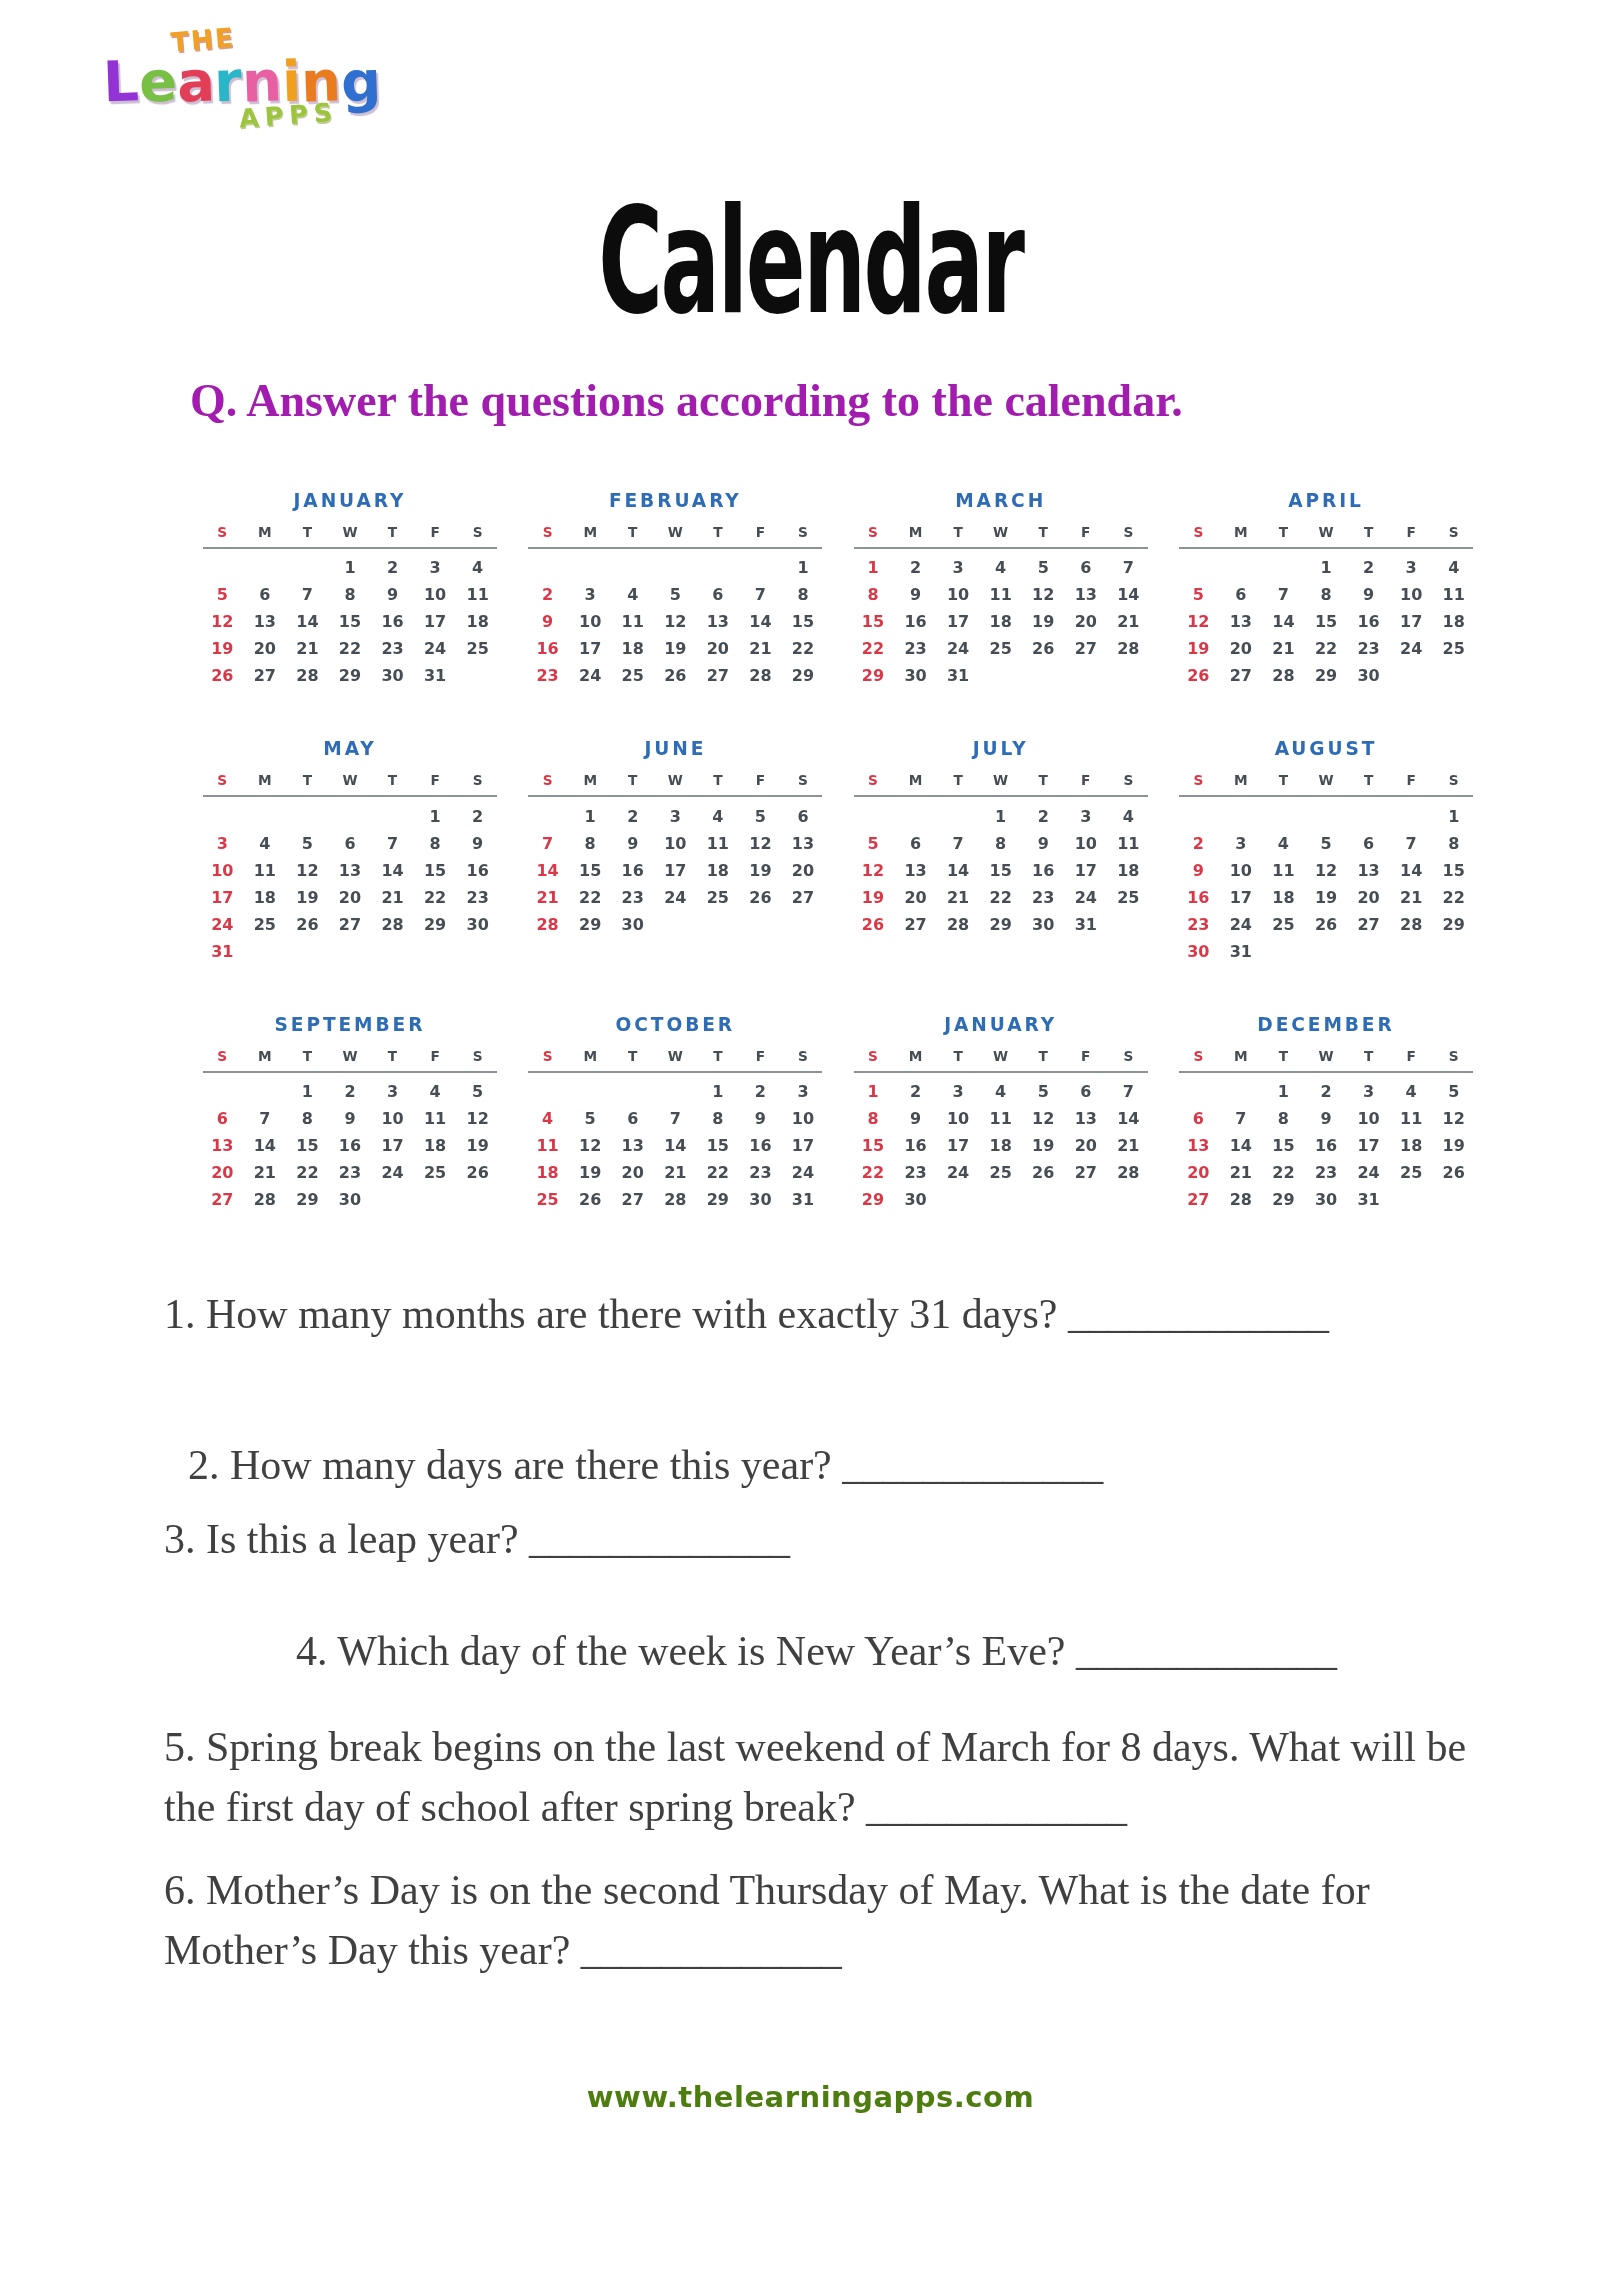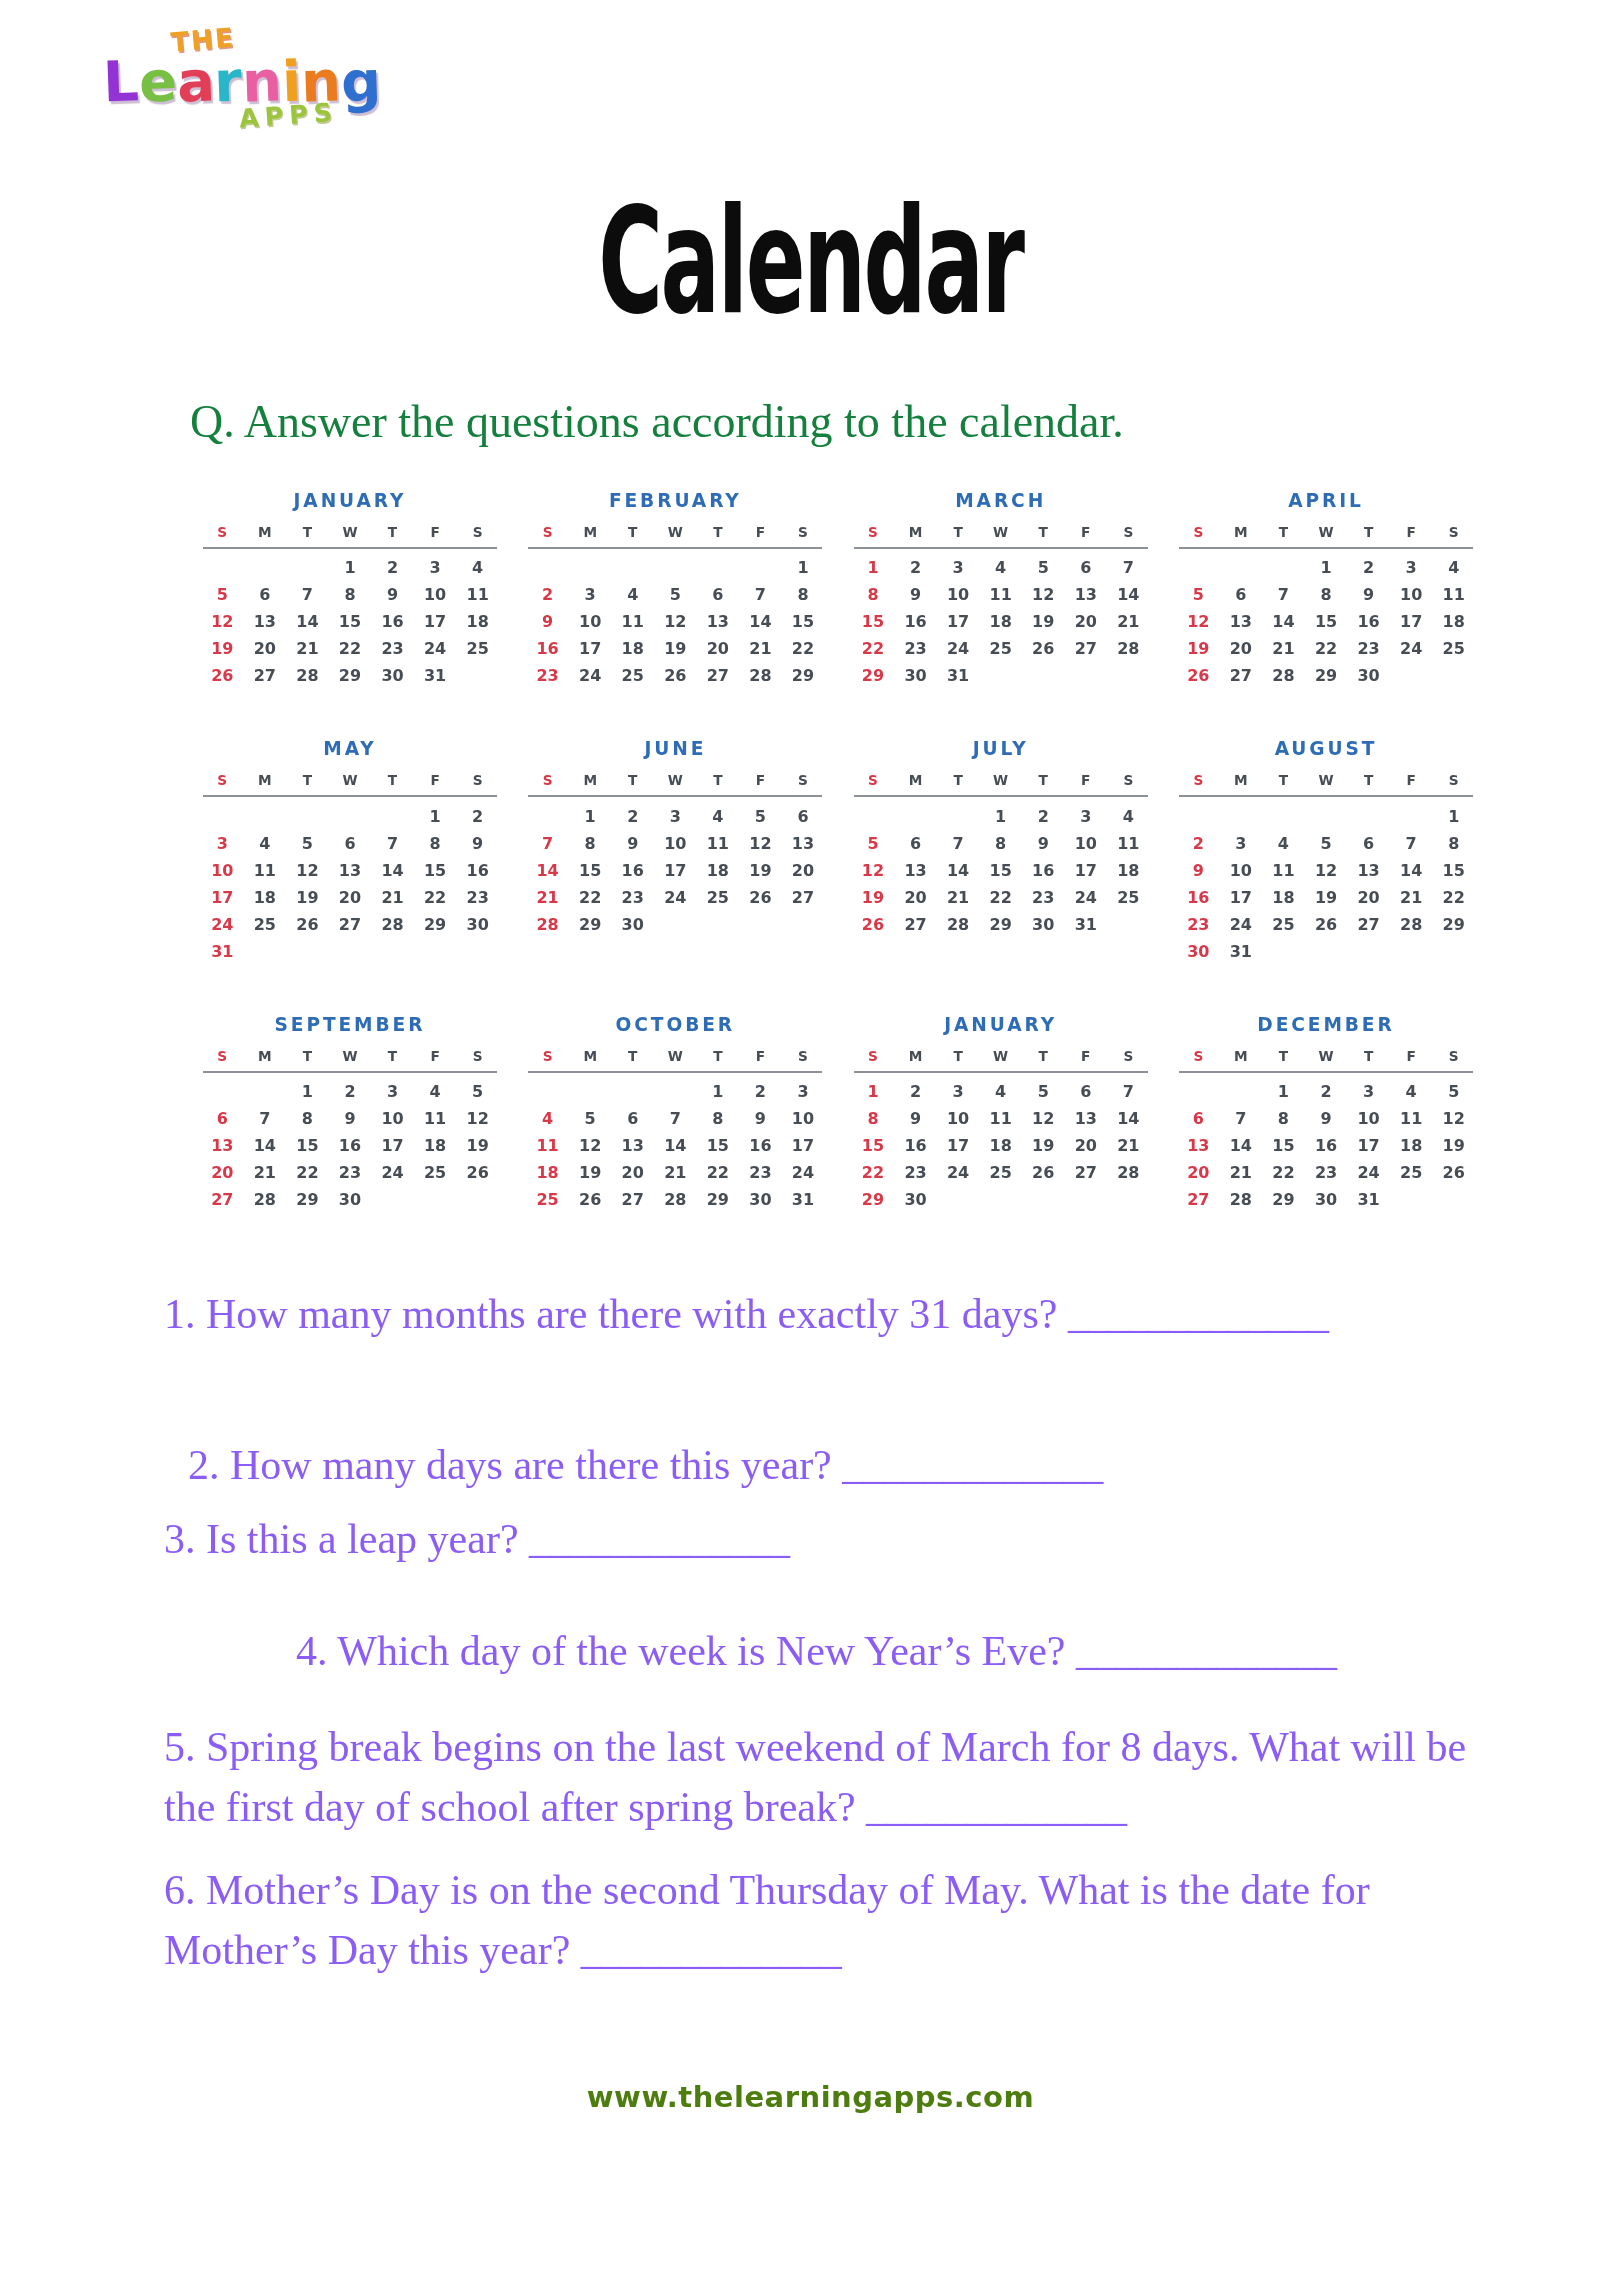--- a/index.html
+++ b/index.html
@@ -16,39 +16,39 @@
         text-shadow:2px 2.9px 1px rgba(90,40,110,.30);}
   .logo-learning span{display:inline-block;transform:rotate(-2deg);}
   .logo-apps{display:block;margin:-7.8px 0 0 93px;font-size:25.5px;letter-spacing:5.9px;
         color:var(--logo-apps,#9bc53d);text-shadow:1px 2px 0 rgba(120,140,20,.45);
         transform:rotate(-4deg);}
 
   
   .main-title{position:absolute;top:188px;left:0;width:100%;margin:0;text-align:center;
         font-family:"DejaVu Sans",sans-serif;font-weight:900;font-size:147px;line-height:1;
         letter-spacing:-3.9px;color:#0c0c0c;transform:scaleX(.60);transform-origin:center;}
-  .q-heading{position:absolute;top:395px;left:190px;font-size:46px;font-weight:normal;color:#15803d;}
+  .q-heading{position:absolute;top:374px;left:190px;font-size:46px;font-weight:bold;color:#a21caf;}
 
   
   .months{position:absolute;left:201px;top:490px;width:1274px;display:grid;
         grid-template-columns:repeat(4,1fr);column-gap:27.4px;row-gap:49px;
         font-family:"DejaVu Sans",sans-serif;}
   .month-title{text-align:center;color:var(--month-blue,#2e6db6);font-weight:bold;
         font-size:18.6px;letter-spacing:2.9px;margin-bottom:7.8px;}
   .mgrid{display:grid;grid-template-columns:repeat(7,1fr);}
   .wd{font-size:13.7px;font-weight:bold;color:var(--day-dark,#474d54);text-align:center;
         padding:4.9px 0 6.9px;}
   .wd.sun{color:var(--sun-red,#e8415a);}
   .rule{grid-column:1/8;border-top:2.5px solid var(--rule-gray,#8d9298);margin:0 2px 5.9px;}
   .day{font-size:16px;font-weight:bold;color:var(--day-dark,#474d54);text-align:center;
         height:27px;line-height:27px;}
   .day.sun{color:var(--sun-red,#d93848);}
 
   
-  .q{position:absolute;left:164px;width:1304px;font-size:42px;line-height:60px;color:#8b5cf6;}
+  .q{position:absolute;left:164px;width:1304px;font-size:42px;line-height:60px;color:#404040;}
   .q .blank{letter-spacing:-1px;white-space:nowrap;}
   .q1{top:1284px;} .q2{top:1435px;margin-left:24px;} .q3{top:1509px;}
   .q4{top:1621px;text-align:center;} .q5{top:1717px;} .q6{top:1860px;}
 
   
   .footer{position:absolute;top:2080px;left:0;width:100%;text-align:center;
         font-family:"DejaVu Sans",sans-serif;font-weight:bold;font-size:29px;
         letter-spacing:0.5px;color:#4d7c0f;}
 </style>
 </head>

